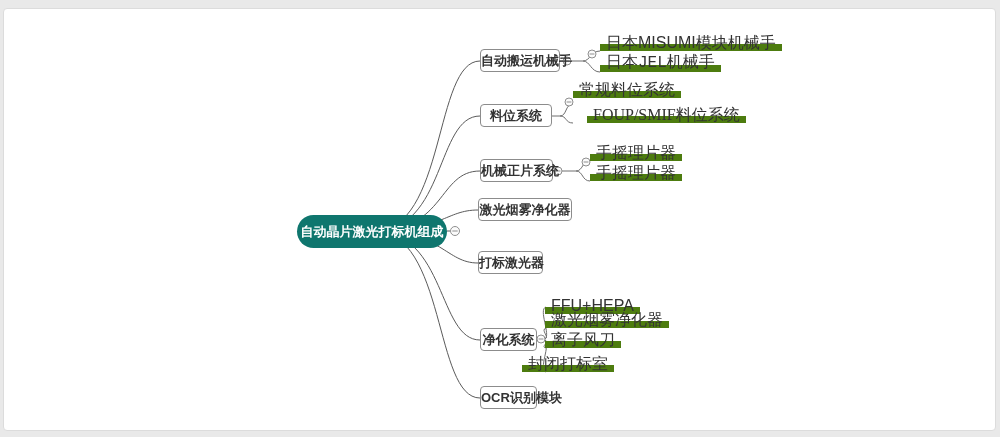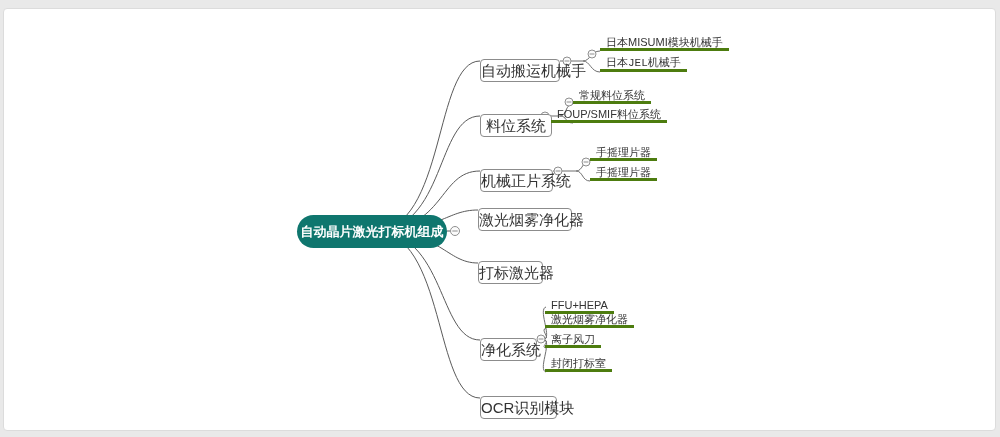--- a/index.html
+++ b/index.html
@@ -20,27 +20,27 @@
   svg.links line.minus{stroke:#8f8f8f;stroke-width:1;}
   .root-topic{
     position:absolute;left:297px;top:215px;width:150px;height:33px;
     background:#0f766e;border-radius:17px;color:#ffffff;
     font-size:13px;font-weight:bold;line-height:33px;text-align:center;
     box-sizing:border-box;white-space:nowrap;cursor:default;
   }
   .topic{
     position:absolute;height:23px;box-sizing:border-box;
     background:#ffffff;border:1px solid #8c8c8c;border-radius:4px;
-    color:#333333;font-size:15px;font-weight:normal;line-height:21px;
-    text-align:center;white-space:nowrap;cursor:default;margin-top:10px;
+    color:#333333;font-size:13px;font-weight:bold;line-height:21px;
+    text-align:center;white-space:nowrap;cursor:default;
   }
   .subtopic{
     position:absolute;height:15px;box-sizing:border-box;
-    color:#333333;font-size:11px;line-height:13px;white-space:nowrap;
-    border-bottom:3px solid #4d7c0f;padding:0 6px 1px 6px;cursor:default;
+    color:#333333;font-size:16px;line-height:13px;white-space:nowrap;
+    border-bottom:7px solid #4d7c0f;padding:0 6px 1px 6px;cursor:default;
   }
 </style>
 </head>
 <body>
 
 <div class="page">
   <div class="frame"></div>
 
   <svg class="links" viewBox="0 0 1000 437">
 
@@ -105,28 +105,28 @@
   </svg>
 
   <div class="root-topic">自动晶片激光打标机组成</div>
 
   <div class="topic" style="left:480px;top:49px;width:80px;">自动搬运机械手</div>
   <div class="topic" style="left:480px;top:104px;width:72px;">料位系统</div>
   <div class="topic" style="left:480px;top:159px;width:73px;">机械正片系统</div>
   <div class="topic" style="left:478px;top:198px;width:94px;">激光烟雾净化器</div>
   <div class="topic" style="left:478px;top:251px;width:65px;">打标激光器</div>
   <div class="topic" style="left:480px;top:328px;width:57px;">净化系统</div>
-  <div class="topic" style="left:480px;top:386px;width:77px;">OCR识别模块</div>
+  <div class="topic" style="left:480px;top:386px;width:57px;">OCR识别模块</div>
 
   <span class="subtopic" style="left:600px;top:36px;">日本MISUMI模块机械手</span>
   <span class="subtopic" style="left:600px;top:57px;font-family:Liberation Mono, monospace;">日本JEL机械手</span>
 
-  <span class="subtopic" style="left:573px;top:89px;">常规料位系统</span>
-  <span class="subtopic" style="left:551px;top:108px;">FOUP/SMIF料位系统</span>
+  <span class="subtopic" style="left:573px;top:83px;">常规料位系统</span>
+  <span class="subtopic" style="left:587px;top:108px;font-family:Liberation Serif, serif;">FOUP/SMIF料位系统</span>
 
   <span class="subtopic" style="left:590px;top:146px;">手摇理片器</span>
   <span class="subtopic" style="left:590px;top:166px;">手摇理片器</span>
 
   <span class="subtopic" style="left:545px;top:299px;">FFU+HEPA</span>
   <span class="subtopic" style="left:545px;top:313px;">激光烟雾净化器</span>
   <span class="subtopic" style="left:545px;top:333px;">离子风刀</span>
-  <span class="subtopic" style="left:545px;top:357px;">封闭打标室</span>
+  <span class="subtopic" style="left:522px;top:357px;">封闭打标室</span>
 </div>
 
 </body></html>

